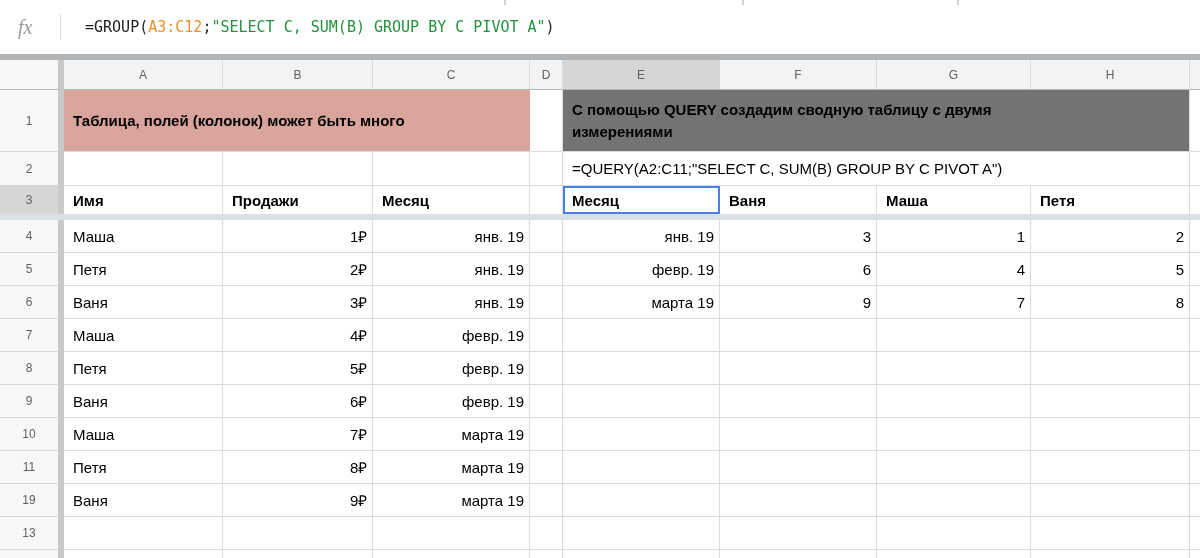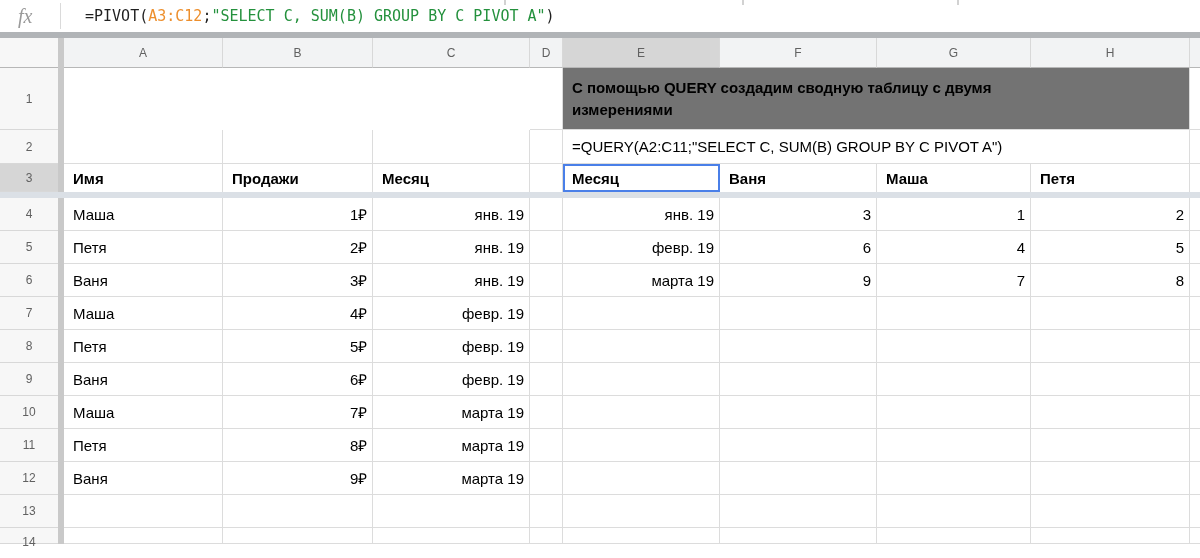--- a/index.html
+++ b/index.html
@@ -1,21 +1,21 @@
 <!DOCTYPE html>
 <html><head>
 <meta charset="utf-8">
 <style>
   html,body { margin:0; padding:0; }
   body {
     width:1200px; height:558px; overflow:hidden; position:relative;
     background:#fff; font-family:"Liberation Sans", sans-serif;
   }
   
-  .fbar { position:relative; height:32px; background:#fff; display:flex; align-items:center; }
+  .fbar { position:relative; height:54px; background:#fff; display:flex; align-items:center; }
   .ticks i { position:absolute; top:0; width:2px; height:5px; background:#d2d2d2; }
   .ticks i:nth-child(1){ left:504px; }
   .ticks i:nth-child(2){ left:742px; }
   .ticks i:nth-child(3){ left:957px; }
   .fx { font-family:"Liberation Serif", serif; font-style:italic; font-size:20px;
         color:#9a9a9a; margin-left:18px; width:34px; }
   .fdiv { width:1px; height:26px; background:#dadada; margin-left:8px; }
   .ftext { margin-left:24px; font-family:"DejaVu Sans Mono", monospace; font-size:15px;
            white-space:pre; }
   
@@ -57,21 +57,21 @@
 <body>
 
 <div class="fbar">
   <div class="ticks">
       <i></i>
       <i></i>
       <i></i>
     </div>
   <span class="fx">fx</span>
   <div class="fdiv"></div>
-  <div class="ftext" id="formula-text"><span style="color: rgb(31, 31, 31);">=PIVOT(</span><span style="color: rgb(237, 143, 45);">A3:C12</span><span style="color: rgb(31, 31, 31);">;</span><span style="color: rgb(36, 145, 61);">"SELECT C, SUM(B) GROUP BY C PIVOT A"</span><span style="color: rgb(31, 31, 31);">)</span></div>
+  <div class="ftext" id="formula-text"><span style="color: rgb(31, 31, 31);">=GROUP(</span><span style="color: rgb(237, 143, 45);">A3:C12</span><span style="color: rgb(31, 31, 31);">;</span><span style="color: rgb(36, 145, 61);">"SELECT C, SUM(B) GROUP BY C PIVOT A"</span><span style="color: rgb(31, 31, 31);">)</span></div>
 </div>
 
 <div class="freeze-top"></div>
 
 <div class="grid" id="grid">
     <div class="corner" style="grid-area: 1 / 1;"></div>
     <div class="vfreeze"></div>
     <div class="hfreeze"></div>
     <div class="colhead" style="grid-area: 1 / 3;">A</div>
     <div class="colhead" style="grid-area: 1 / 4;">B</div>
@@ -86,23 +86,24 @@
     <div class="rowhead" style="grid-area: 3 / 1;">2</div>
     <div class="rowhead sel" style="grid-area: 4 / 1;">3</div>
     <div class="rowhead" style="grid-area: 6 / 1;">4</div>
     <div class="rowhead" style="grid-area: 7 / 1;">5</div>
     <div class="rowhead" style="grid-area: 8 / 1;">6</div>
     <div class="rowhead" style="grid-area: 9 / 1;">7</div>
     <div class="rowhead" style="grid-area: 10 / 1;">8</div>
     <div class="rowhead" style="grid-area: 11 / 1;">9</div>
     <div class="rowhead" style="grid-area: 12 / 1; text-align: center;">10</div>
     <div class="rowhead" style="grid-area: 13 / 1;">11</div>
-    <div class="rowhead" style="grid-area: 14 / 1;">12</div>
+    <div class="rowhead" style="grid-area: 14 / 1;">19</div>
     <div class="rowhead" style="grid-area: 15 / 1;">13</div>
     <div class="rowhead clip" style="grid-area: 16 / 1;">14</div>
+    <div class="banner" style="grid-area: 2 / 3 / auto / span 3; background: rgb(216, 164, 155);">Таблица, полей (колонок) может быть много</div>
     <div class="cell" style="grid-area: 2 / 6;"></div>
     <div class="banner wrap" style="grid-area: 2 / 7 / auto / span 4; background: #737373;">С помощью QUERY создадим сводную таблицу с двумя
 измерениями</div>
     <div class="cell extra" style="grid-area: 2 / 11;"></div>
     <div class="cell" style="grid-area: 3 / 3;"></div>
     <div class="cell" style="grid-area: 3 / 4;"></div>
     <div class="cell" style="grid-area: 3 / 5;"></div>
     <div class="cell" style="grid-area: 3 / 6;"></div>
     <div class="formula-cell" style="grid-area: 3 / 7 / auto / span 4;">=QUERY(A2:C11;"SELECT C, SUM(B) GROUP BY C PIVOT A")</div>
     <div class="cell extra" style="grid-area: 3 / 11;"></div>

